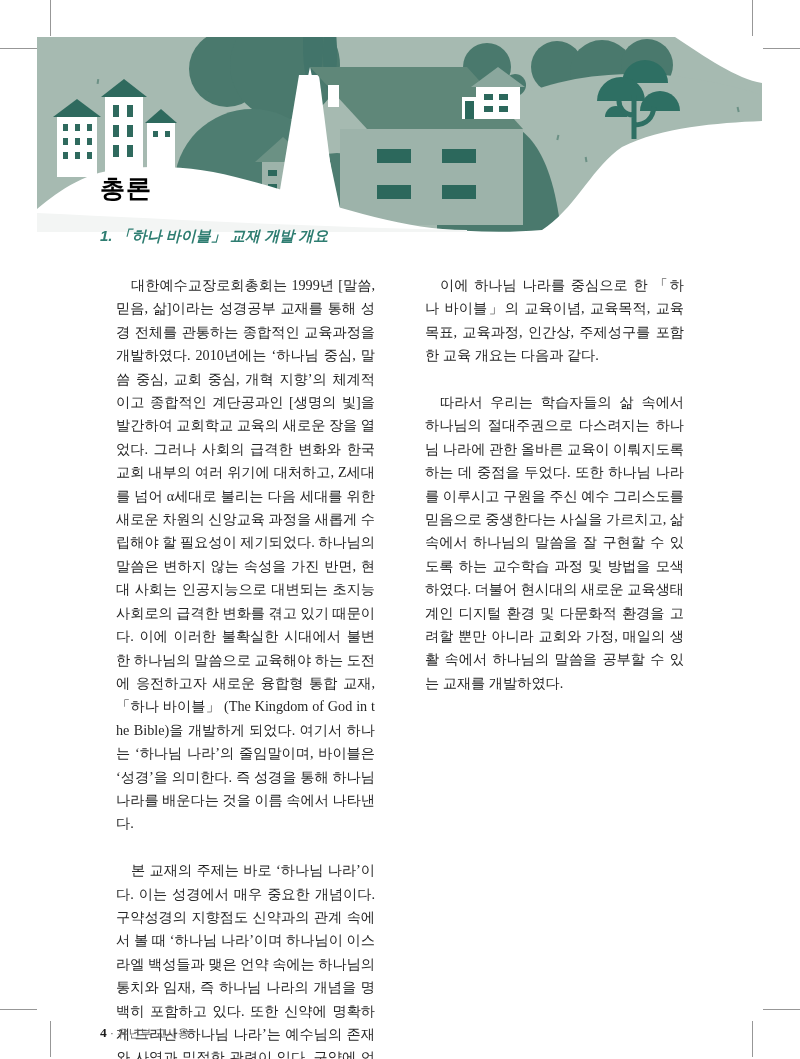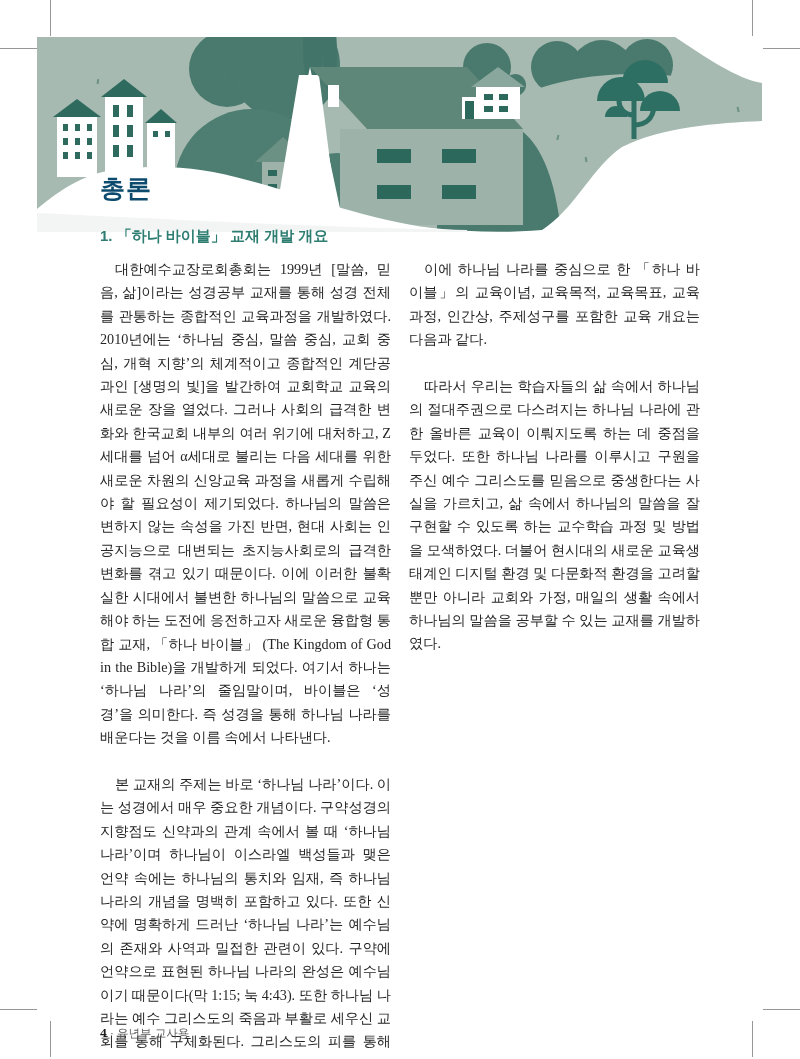--- a/index.html
+++ b/index.html
@@ -10,35 +10,35 @@
   
   .crop { position:absolute; background:#979797; }
   .crop.v { width:1px; height:36px; }
   .crop.h { width:37px; height:1px; }
   
   .illus { position:absolute; left:37px; top:37px; width:725px; height:195px; }
   
   .page-title {
     position:absolute; left:100px; top:172px;
     font-family:"Liberation Sans","DejaVu Sans",sans-serif;
-    font-weight:800; font-size:25px; color:#0c4a6e; letter-spacing:1px;
+    font-weight:800; font-size:25px; color:#000000; letter-spacing:1px;
   }
   .section-heading {
     position:absolute; left:100px; top:227px;
     font-family:"Liberation Sans","DejaVu Sans",sans-serif;
-    font-weight:700; font-size:15px; color:#2e7d71;
+    font-weight:700; font-size:15px; color:#2e7d71;font-style:italic;
   }
   
   .columns {
     position:absolute; left:100px; top:258px; width:600px;
     display:flex; gap:18px;
   }
   .col { width:291px; }
   .col p {
-    margin:0; font-size:14.2px; line-height:23.4px; color:#252525;
+    margin:16px; font-size:14.2px; line-height:23.4px; color:#252525;
     text-align:justify; word-break:break-all; text-indent:15px;
   }
   .col p + p { margin-top:23.4px; }
   .col p.no-indent { text-indent:0; }
   
   .footer {
     position:absolute; left:100px; top:1025px;
     font-family:"Liberation Sans","DejaVu Sans",sans-serif;
     font-size:11.5px; color:#595959;
   }

